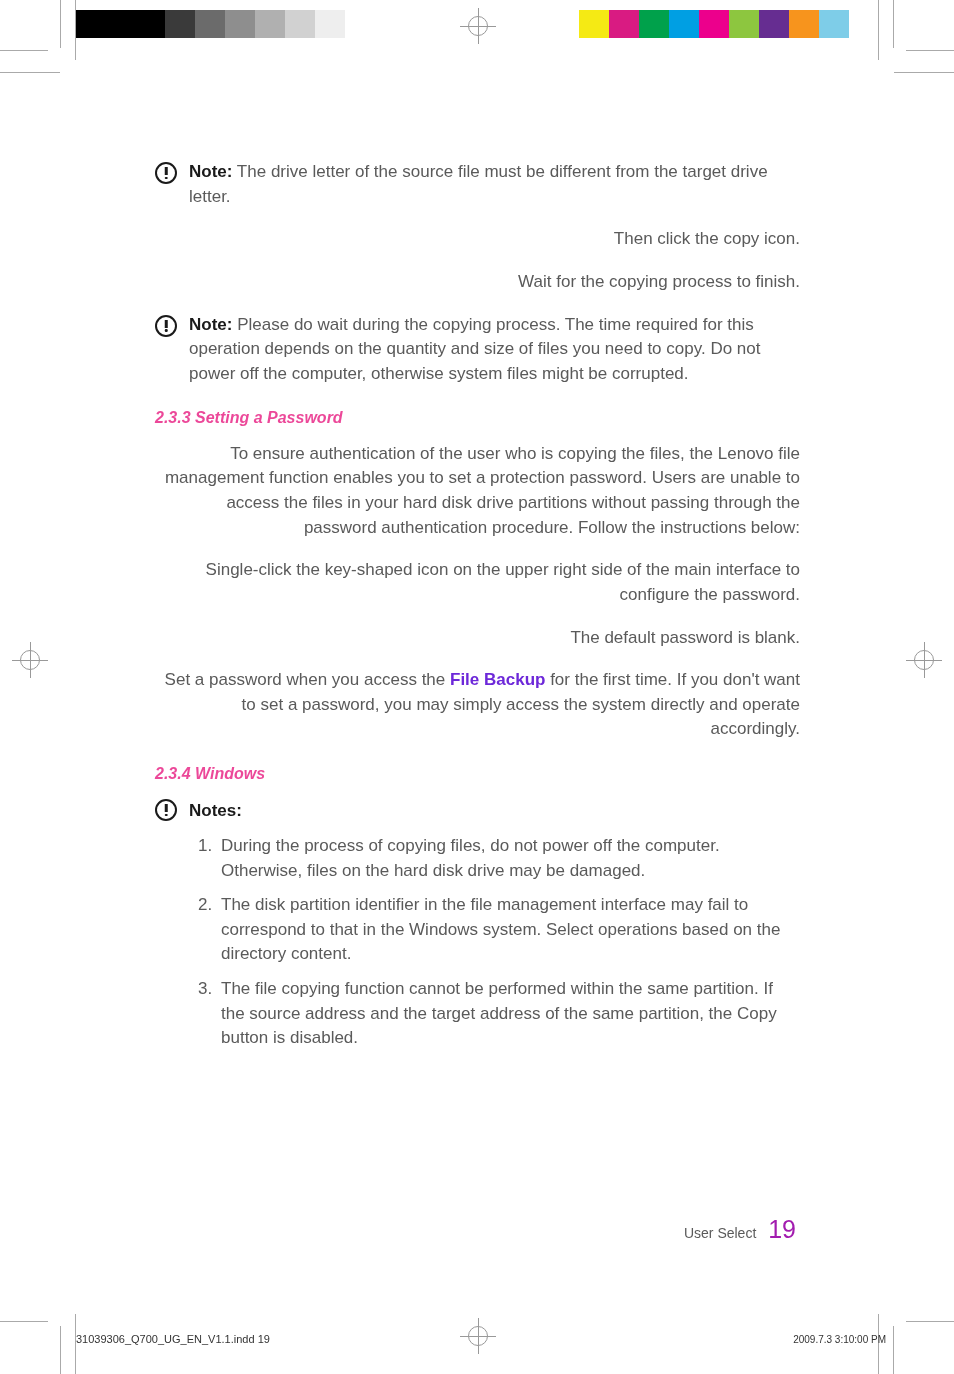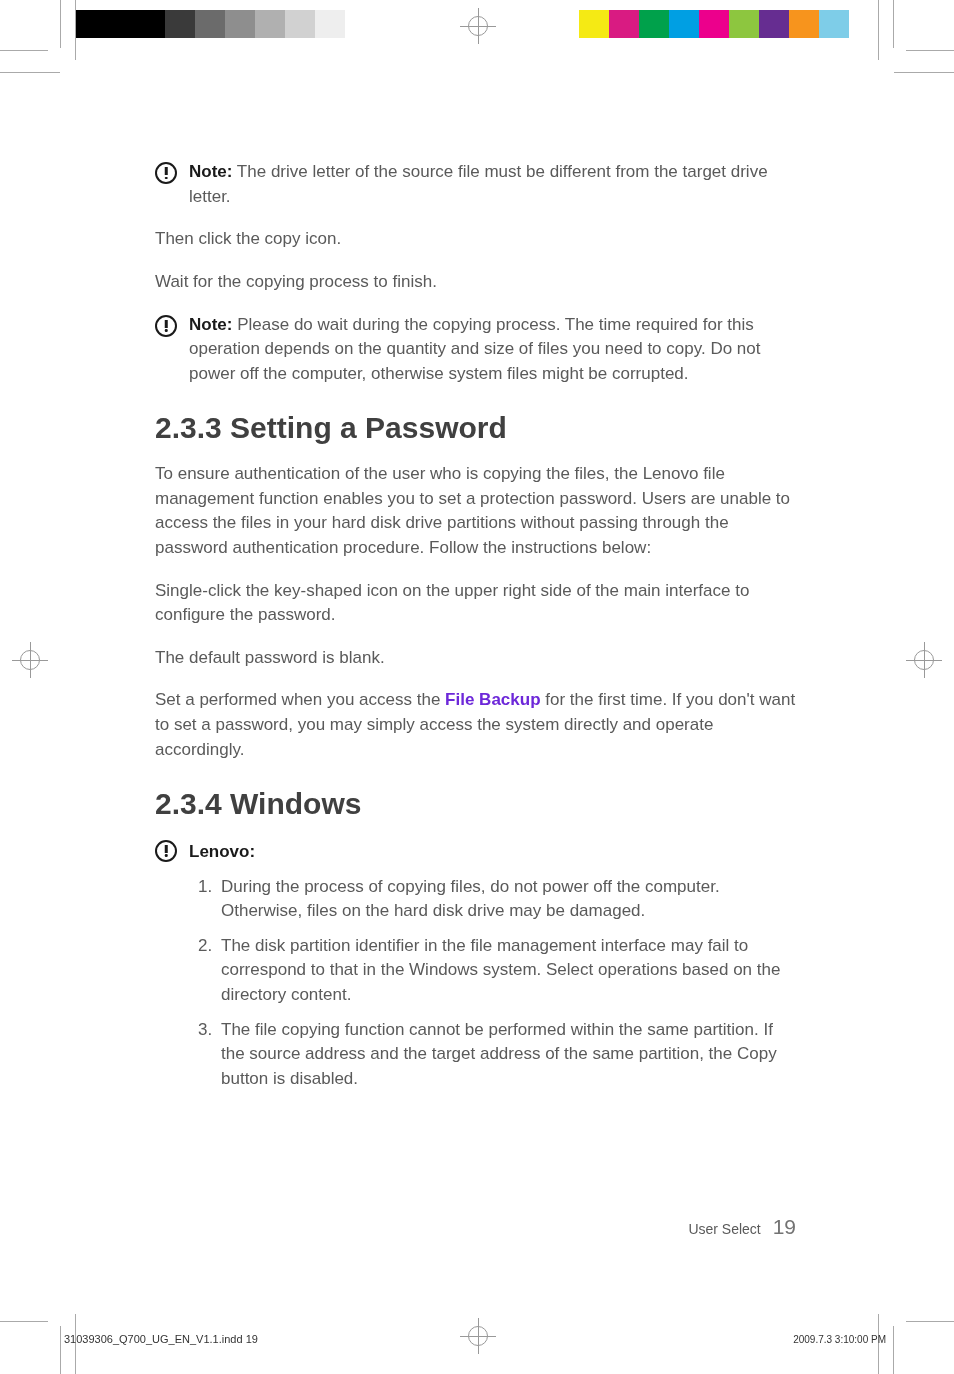--- a/index.html
+++ b/index.html
@@ -70,54 +70,55 @@
       content: "";
       position: absolute;
       width: 2.5px; height: 2.5px;
       background: #1a1a1a;
       bottom: 3px; left: 50%;
       transform: translateX(-50%);
       border-radius: 50%;
     }
     .note-text { flex: 1; }
     .note-label { color: #1a1a1a; font-weight: bold; text-align: right; }
-    .para { margin-bottom: 18px; }
+    .para { margin-bottom: 18px; text-align: right; }
     .heading {
-      color: #404040;
-      font-size: 30px;
+      color: #ec4899;
+      font-size: 16px;
       font-weight: bold;
       margin-bottom: 12px;
       margin-top: 20px;
+      font-style: italic;
     }
     .bold-inline { color: #6d28d9; font-weight: bold; }
     .notes-list {
       list-style: decimal;
       margin-left: 62px;
     }
     .notes-list li { margin-bottom: 10px; padding-left: 4px; }
     .notes-label-row {
       display: flex;
       margin-bottom: 10px;
       margin-top: 4px;
     }
     .page-footer-right {
       position: absolute;
       top: 1215px;
       right: 158px;
       font-size: 14px;
     }
     .page-num {
-      font-size: 21px;
-      color: #737373;
+      font-size: 25px;
+      color: #a21caf;
       margin-left: 8px;
     }
     .slug-left {
       position: absolute;
       bottom: 29px;
-      left: 64px;
+      left: 76px;
       font-size: 11px;
       color: #333;
       font-family: Arial, sans-serif;
     }
     .slug-right {
       position: absolute;
       bottom: 29px;
       right: 68px;
       font-size: 10px;
       color: #333;
@@ -203,30 +204,30 @@
     <div class="note-text">
       <span class="note-label">Note:</span><span> Please do wait during the copying process. The time required for this operation depends on the quantity and size of files you need to copy. Do not power off the computer, otherwise system files might be corrupted.</span>
     </div>
   </div>
 
   <div class="heading">2.3.3 Setting a Password</div>
   <div class="para">To ensure authentication of the user who is copying the files, the Lenovo file management function enables you to set a protection password. Users are unable to access the files in your hard disk drive partitions without passing through the password authentication procedure. Follow the instructions below:</div>
   <div class="para">Single-click the key-shaped icon on the upper right side of the main interface to configure the password.</div>
   <div class="para">The default password is blank.</div>
   <div class="para">
-    <span>Set a performed when you access the </span><span class="bold-inline">File Backup</span><span> for the first time. If you don't want to set a password, you may simply access the system directly and operate accordingly.</span>
+    <span>Set a password when you access the </span><span class="bold-inline">File Backup</span><span> for the first time. If you don't want to set a password, you may simply access the system directly and operate accordingly.</span>
   </div>
 
   <div class="heading">2.3.4 Windows</div>
 
   <div class="notes-label-row">
     <div class="note-icon-col">
         <div class="note-icon"></div>
       </div>
-    <div class="note-label" style="padding-top:2px">Lenovo:</div>
+    <div class="note-label" style="padding-top:2px">Notes:</div>
   </div>
   <ol class="notes-list" id="notes-list">
       <li>During the process of copying files, do not power off the computer. Otherwise, files on the hard disk drive may be damaged.</li>
       <li>The disk partition identifier in the file management interface may fail to correspond to that in the Windows system. Select operations based on the directory content.</li>
       <li>The file copying function cannot be performed within the same partition. If the source address and the target address of the same partition, the Copy button is disabled.</li>
     </ol>
 
 </div>
 
 <div class="page-footer-right">

